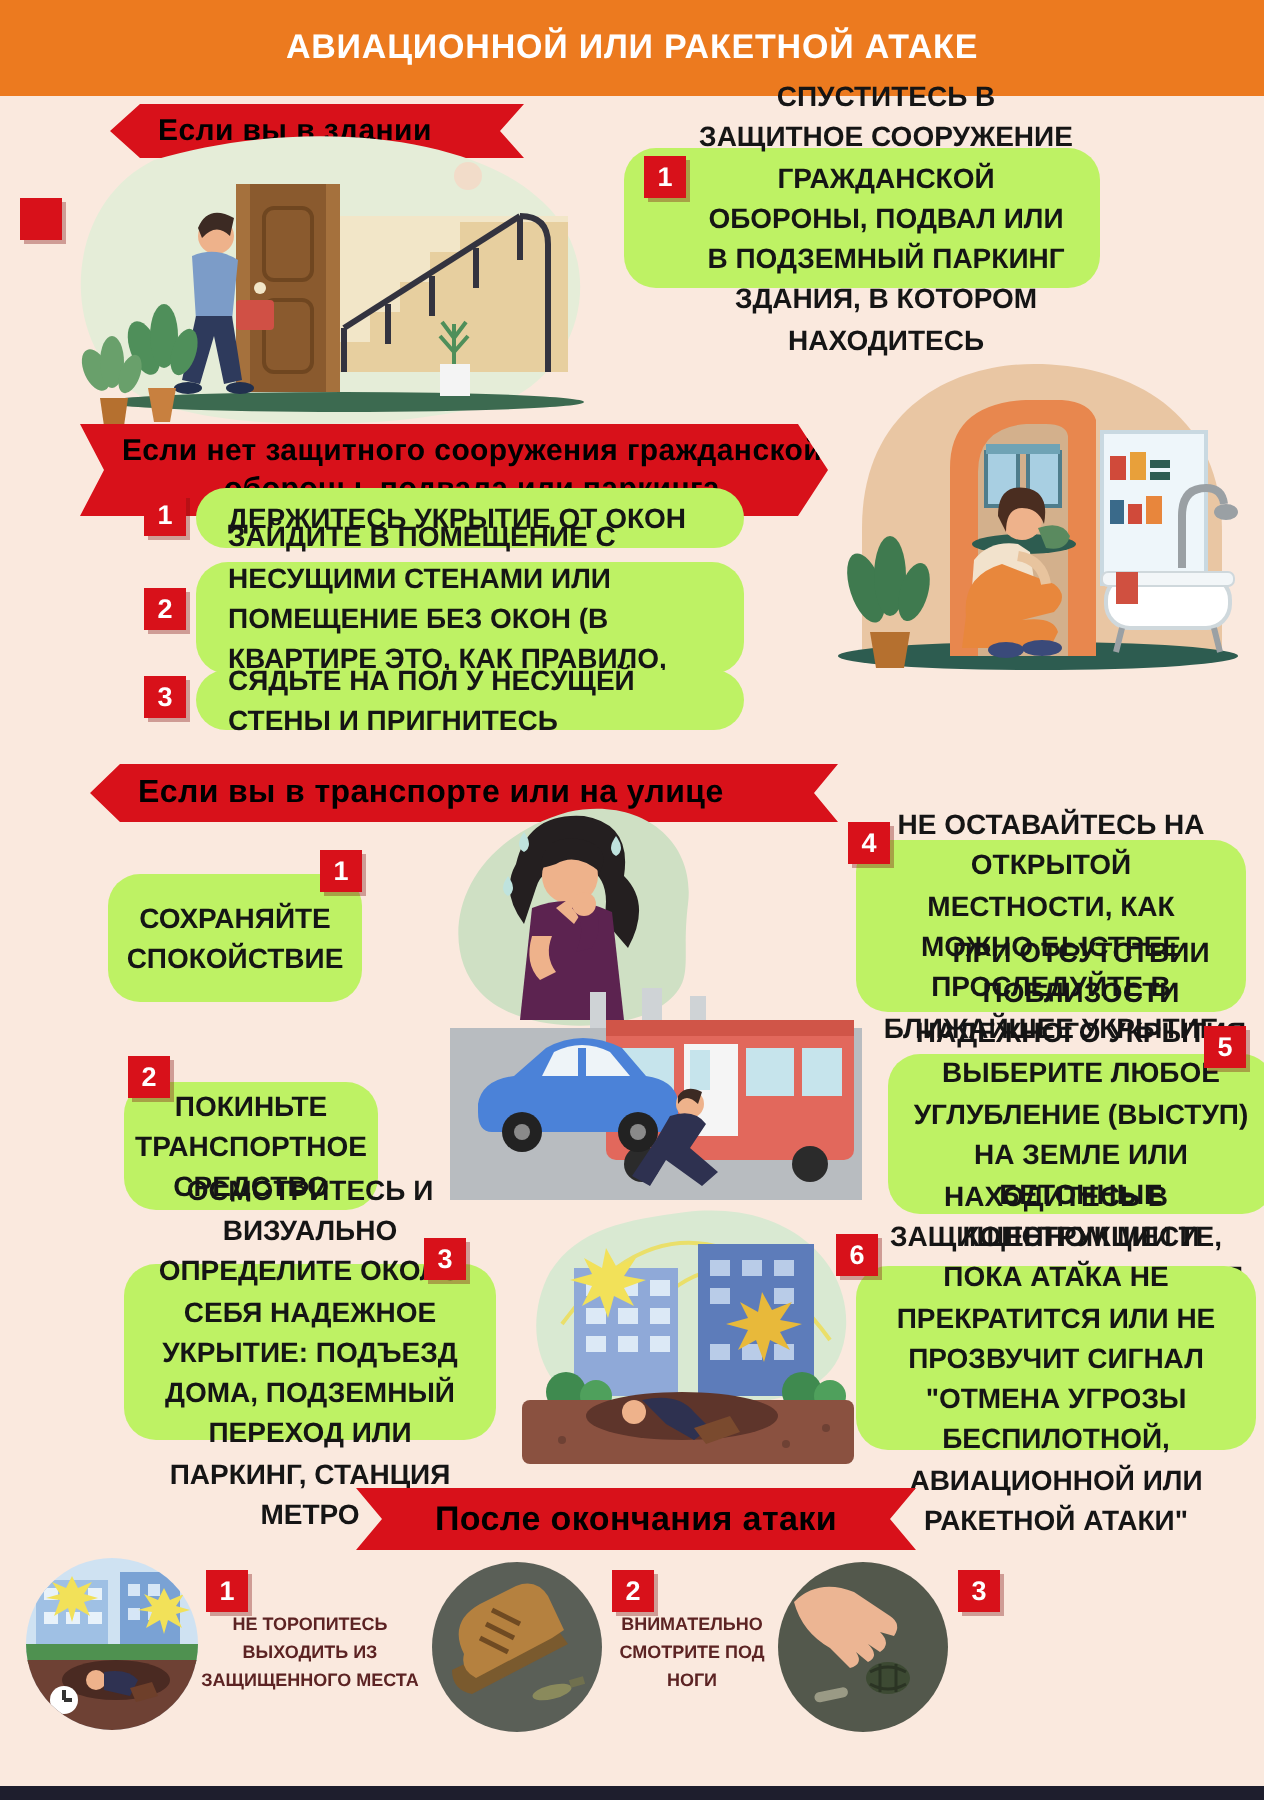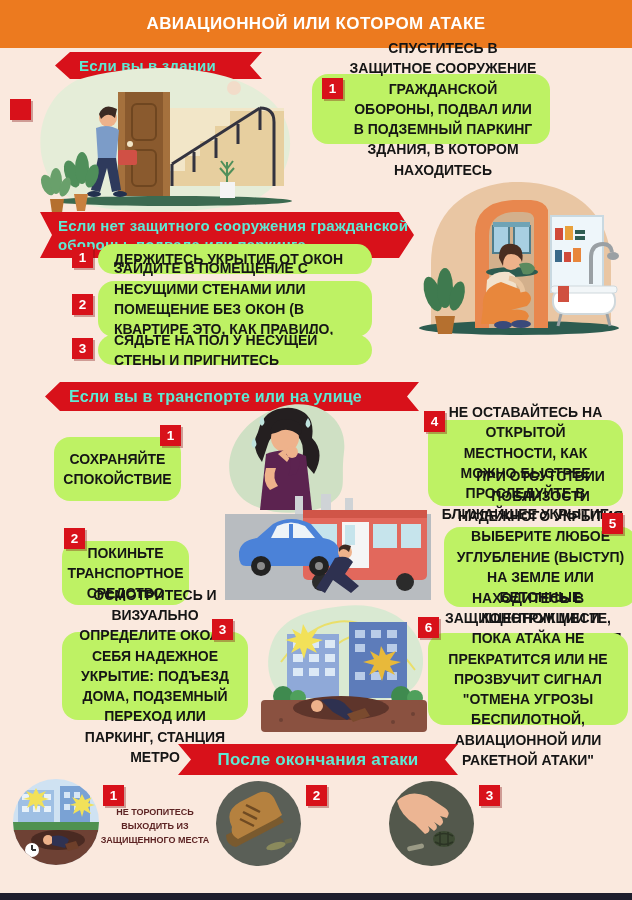--- a/index.html
+++ b/index.html
@@ -3,22 +3,22 @@
 <meta charset="utf-8">
 <style>
   html,body{margin:0;padding:0;background:#fae9de;}
   #poster{position:relative;width:632px;height:900px;background:#fae9de;overflow:hidden;
           font-family:"Liberation Sans",sans-serif;}
   
   #titlebar{position:absolute;left:0;top:0;width:632px;height:48px;background:#ec7a1f;
             display:flex;flex-direction:column;align-items:center;justify-content:center;
             color:#fff;font-weight:700;font-size:17px;line-height:1.32;letter-spacing:.4px;text-align:center;}
   
-  .ribbon{position:absolute;background:#d8111a;color:#5eead4;font-weight:700;
-          display:flex;align-items:center;padding-left:24px;box-sizing:border-box;letter-spacing:.2px;}
+  .ribbon{position:absolute;background:#d8111a;color:#000000;font-weight:700;
+          display:flex;align-items:center;padding-left:24px;box-sizing:border-box;letter-spacing:.2px;text-align:center;}
   .rb-a{clip-path:polygon(15px 0,100% 0,calc(100% - 12px) 50%,100% 100%,15px 100%,0 50%);}
   .rb-b{clip-path:polygon(0 0,calc(100% - 15px) 0,100% 50%,calc(100% - 15px) 100%,0 100%,12px 50%);}
   .rb-c{clip-path:polygon(0 0,100% 0,calc(100% - 13px) 50%,100% 100%,0 100%,13px 50%);justify-content:center;padding-left:0;}
   
   .bubble{position:absolute;background:#bef264;border-radius:16px;box-sizing:border-box;
           display:flex;align-items:center;justify-content:center;text-align:center;
           color:#151515;font-weight:700;font-size:14px;line-height:1.45;padding:8px 12px;}
   .bubble.left{justify-content:flex-start;text-align:left;padding-left:16px;}
   .badge{position:absolute;width:21px;height:21px;background:#d8111a;color:#fff;
          display:flex;align-items:center;justify-content:center;
@@ -26,21 +26,21 @@
   .illus{position:absolute;}
   .after-text{position:absolute;color:#5c2323;font-weight:700;font-size:9px;line-height:1.55;text-align:center;}
   #footer-bar{position:absolute;left:0;top:893px;width:632px;height:7px;background:#1e1e2d;}
 </style>
 </head>
 <body>
 
 <div id="poster">
 
   <header id="titlebar">
-    <div>АВИАЦИОННОЙ ИЛИ КОТОРОМ АТАКЕ</div>
+    <div>АВИАЦИОННОЙ ИЛИ РАКЕТНОЙ АТАКЕ</div>
   </header>
 
   <div class="ribbon rb-a" style="left:55px;top:52px;width:207px;height:27px;font-size:15px;">
     <span>Если вы в здании</span>
   </div>
 
   <div class="illus" style="left:22px;top:66px;width:290px;height:152px">
     <svg width="290" height="152" viewBox="0 0 290 152">
       <path fill="#e5edd8" d="M55 14 C130 -8 212 2 246 32 C281 60 272 112 236 132 C190 150 80 152 45 130 C8 107 8 37 55 14 Z"></path>
       <circle cx="212" cy="22" r="7" fill="#f2dcc9"></circle>
@@ -341,20 +341,21 @@
       <path fill="#7a5a2e" d="M10 54 L60 30 L68 41 L20 66 Q10 64 10 54 Z"></path>
       <path fill="#b5813f" d="M16 46 Q8 30 24 21 L42 12 Q52 8 58 17 L66 34 L60 38 L22 58 Q14 54 16 46 Z"></path>
       <g stroke="#6f4a22" stroke-width="2.5" fill="none">
         <path d="M30 24 L44 31 M27 31 L41 38 M24 38 L38 45"></path>
       </g>
       <ellipse cx="60" cy="65" rx="10" ry="3.5" fill="#8a8a5c" transform="rotate(-14 60 65)"></ellipse>
       <path d="M69 61 l7 -2" stroke="#70704e" stroke-width="4"></path>
     </svg>
   </div>
   <span class="badge" style="left:306px;top:785px;">2</span>
+  <div class="after-text" style="left:296px;top:806px;width:100px;">ВНИМАТЕЛЬНО СМОТРИТЕ ПОД НОГИ</div>
 
   <div class="illus" style="left:389px;top:781px;width:85px;height:85px">
     <svg width="85" height="85" viewBox="0 0 85 85">
       <circle cx="42.5" cy="42.5" r="42.5" fill="#53584c"></circle>
       <path fill="#ecb593" d="M8 20 Q20 8 38 15 L56 27 Q62 31 58 37 L51 35 Q57 41 51 45 L45 41 Q51 47 45 50 L39 45 Q43 51 36 53 L26 43 Q12 35 8 20 Z"></path>
       <ellipse cx="55" cy="58" rx="11" ry="8" fill="#3d4a33"></ellipse>
       <g stroke="#2b3424" stroke-width="1.5" fill="none">
         <path d="M46 55 Q55 50 64 55 M46 61 Q55 66 64 61 M51 51 L51 65 M59 51 L59 65"></path>
       </g>
       <rect x="18" y="64" width="17" height="5" rx="2.5" fill="#9a9a85" transform="rotate(-12 26 66)"></rect>

